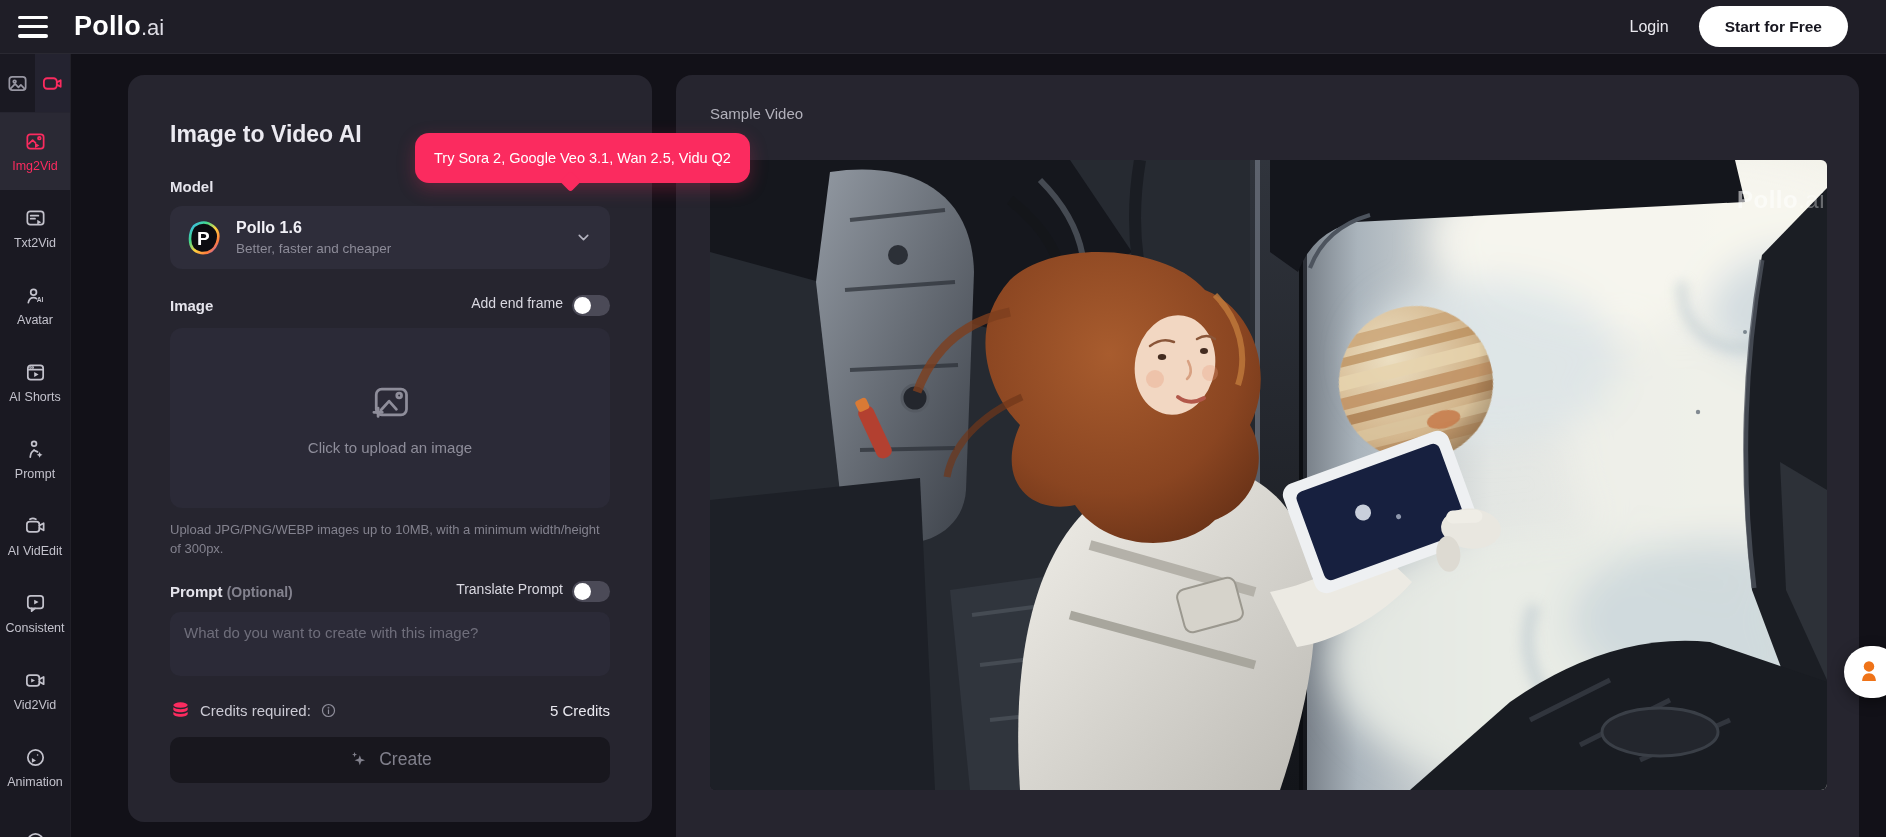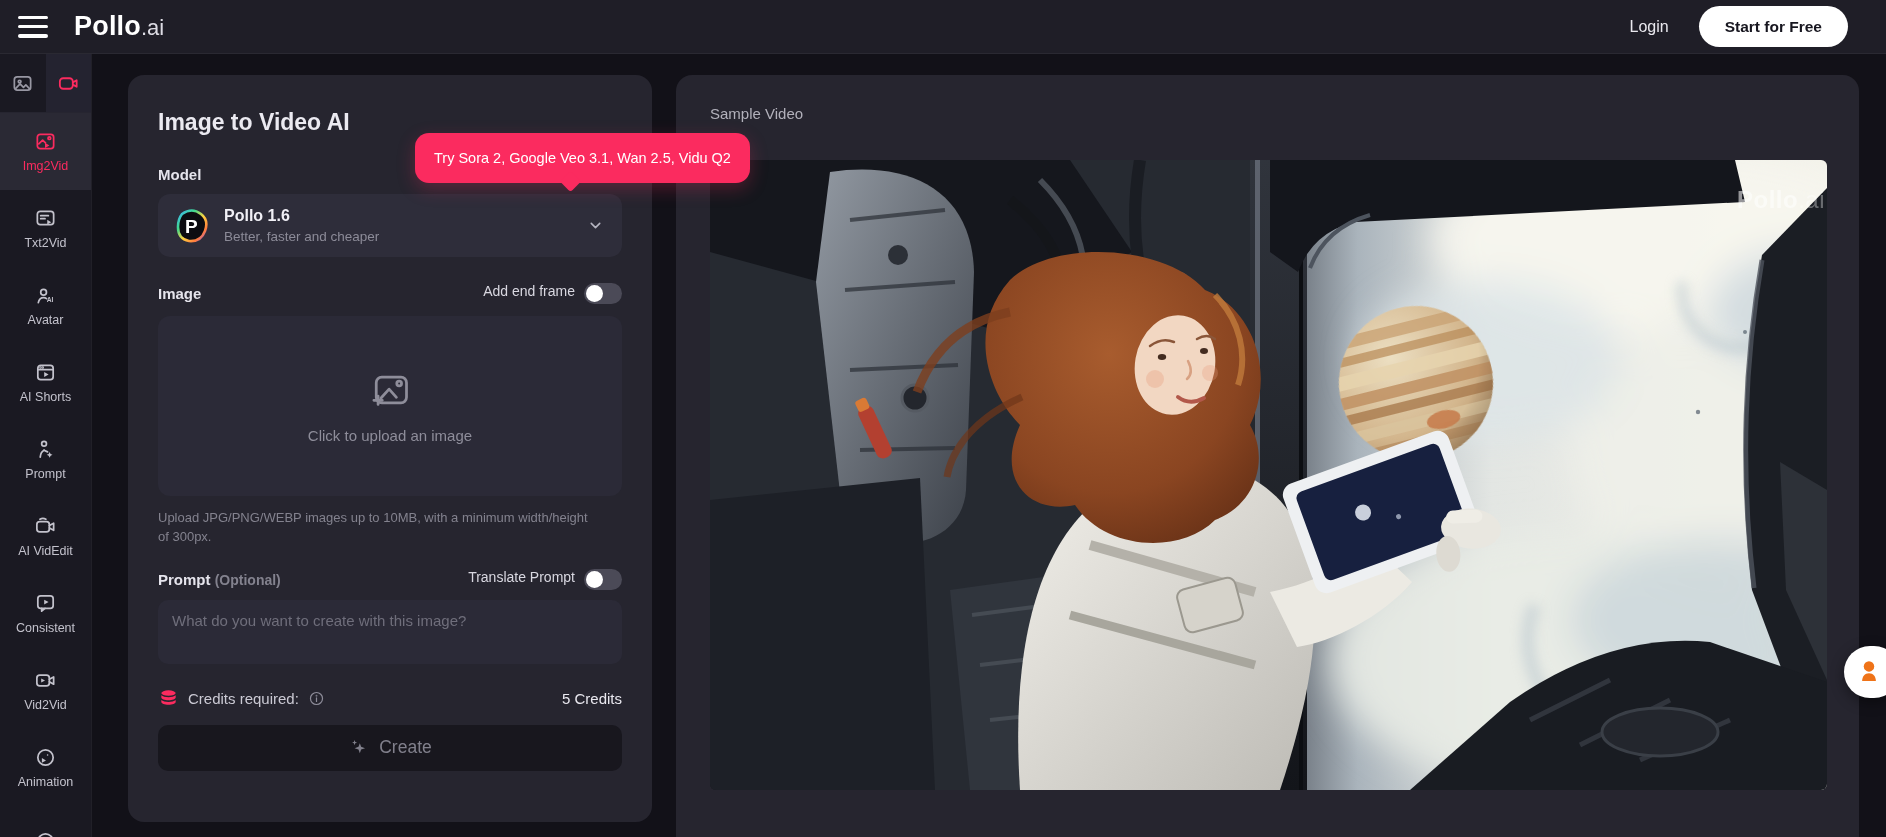--- a/index.html
+++ b/index.html
@@ -24,38 +24,38 @@
   .logo .suffix { font-size:22px; font-weight:500; color:#dddce4; }
   .header-right { margin-left:auto; display:flex; align-items:center; padding-right:38px; gap:30px; }
   .login { font-size:16px; color:#e9e8ee; cursor:pointer; }
   .cta {
     height:41px; padding:0 26px; border-radius:21px; background:#ffffff;
     color:#17161f; font-size:15.5px; font-weight:700; display:flex; align-items:center; cursor:pointer;
   }
 
   
   .sidebar {
-    position:absolute; left:0; top:54px; width:92px; height:783px;
+    position:absolute; left:0; top:54px; width:71px; height:783px;
     background:#1a1922; border-right:1px solid rgba(255,255,255,.03); z-index:20;
   }
   .mode-tabs { height:59px; display:flex; border-bottom:1px solid #262530; }
   .mode-tab { flex:1; display:flex; align-items:center; justify-content:center; cursor:pointer; color:#9897a3; }
   .mode-tab.active { background:#242330; color:#fb2b5f; }
   .mode-tab svg { width:23px; height:23px; }
   .side-item {
     height:77px; display:flex; flex-direction:column; align-items:center;
     justify-content:center; gap:6px; cursor:pointer; color:#c3c2cc;
   }
   .side-item svg { width:23px; height:23px; }
   .side-item .lbl { font-size:12.5px; }
   .side-item.active { background:#2a2934; color:#fb2b5f; }
 
   
   .card { position:absolute; background:#26252f; border-radius:16px; }
-  .left-card { left:128px; top:75px; width:524px; height:747px; padding:30px; z-index:10; }
+  .left-card { left:128px; top:75px; width:524px; height:747px; padding:42px; z-index:10; }
   .right-card { left:676px; top:75px; width:1183px; height:835px; z-index:5; }
 
   .panel-title { font-size:23px; font-weight:600; color:#ebeaf1; margin-top:4px; }
   .section-label { font-size:15px; font-weight:700; color:#e5e4ec; }
   .model-label { margin-top:30px; }
 
   .model-select {
     margin-top:11px; height:63px; background:#2e2d3a; border-radius:12px;
     display:flex; align-items:center; padding:0 18px 0 14px; cursor:pointer;
   }

